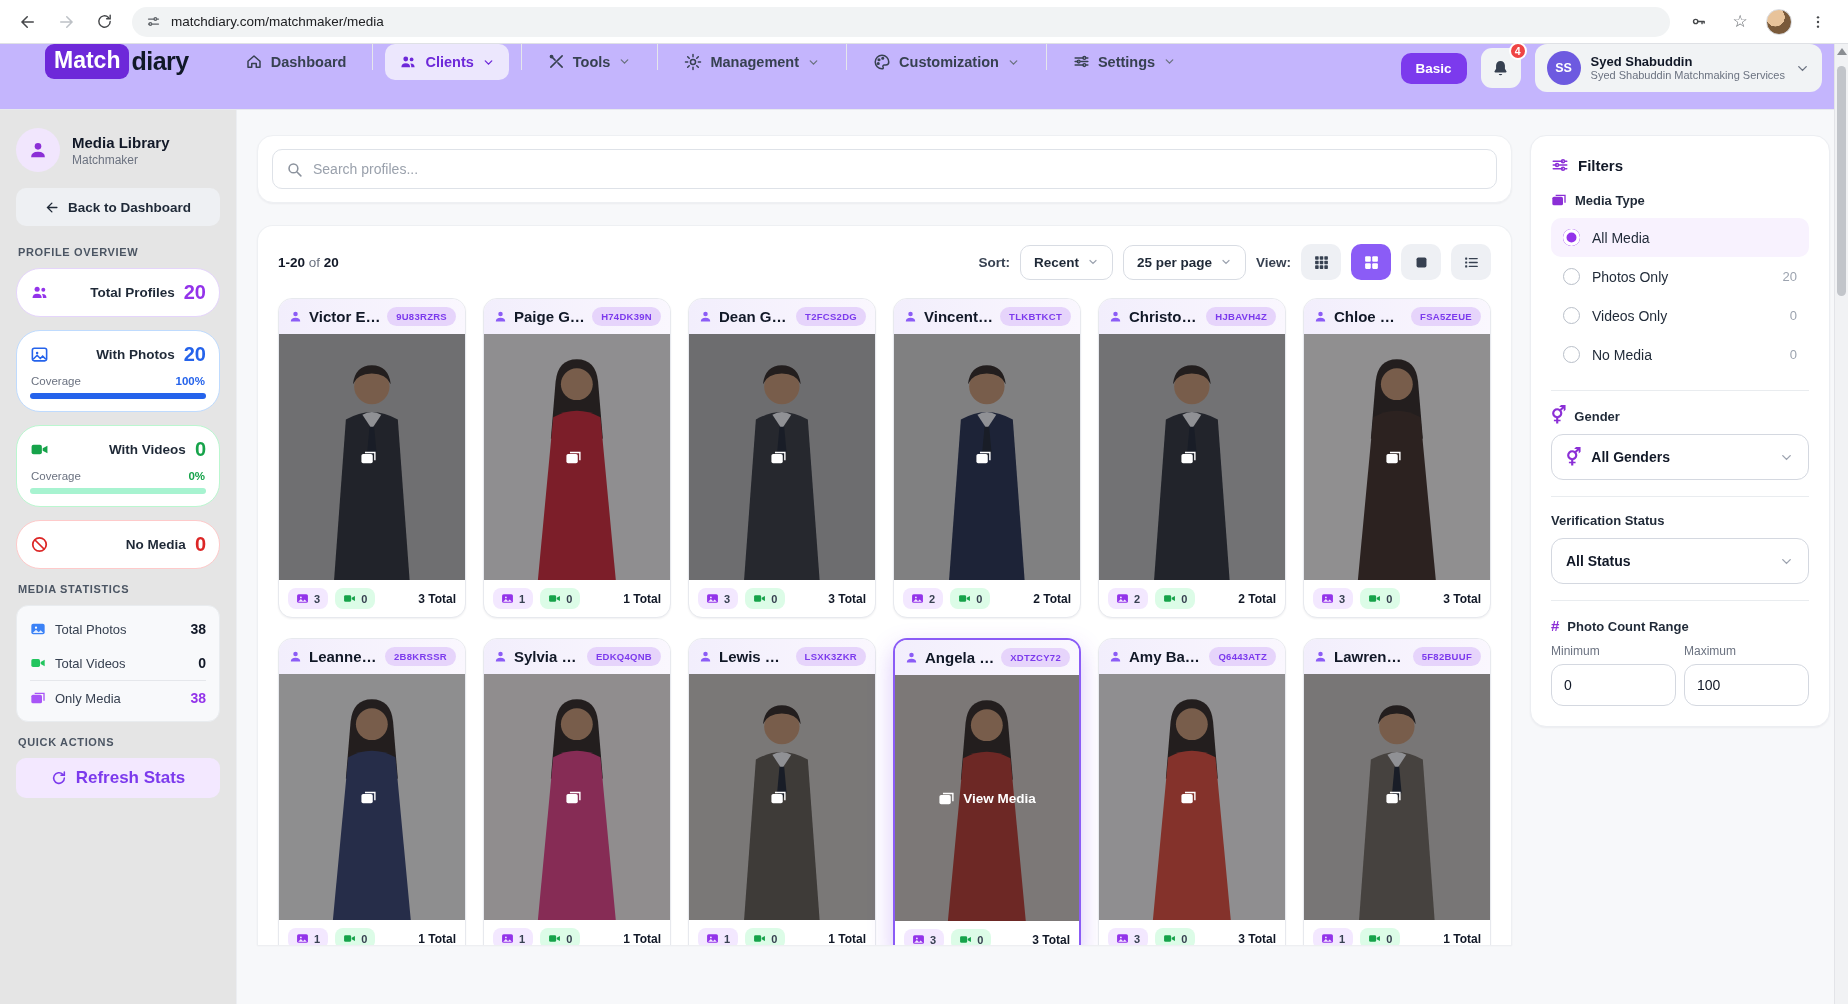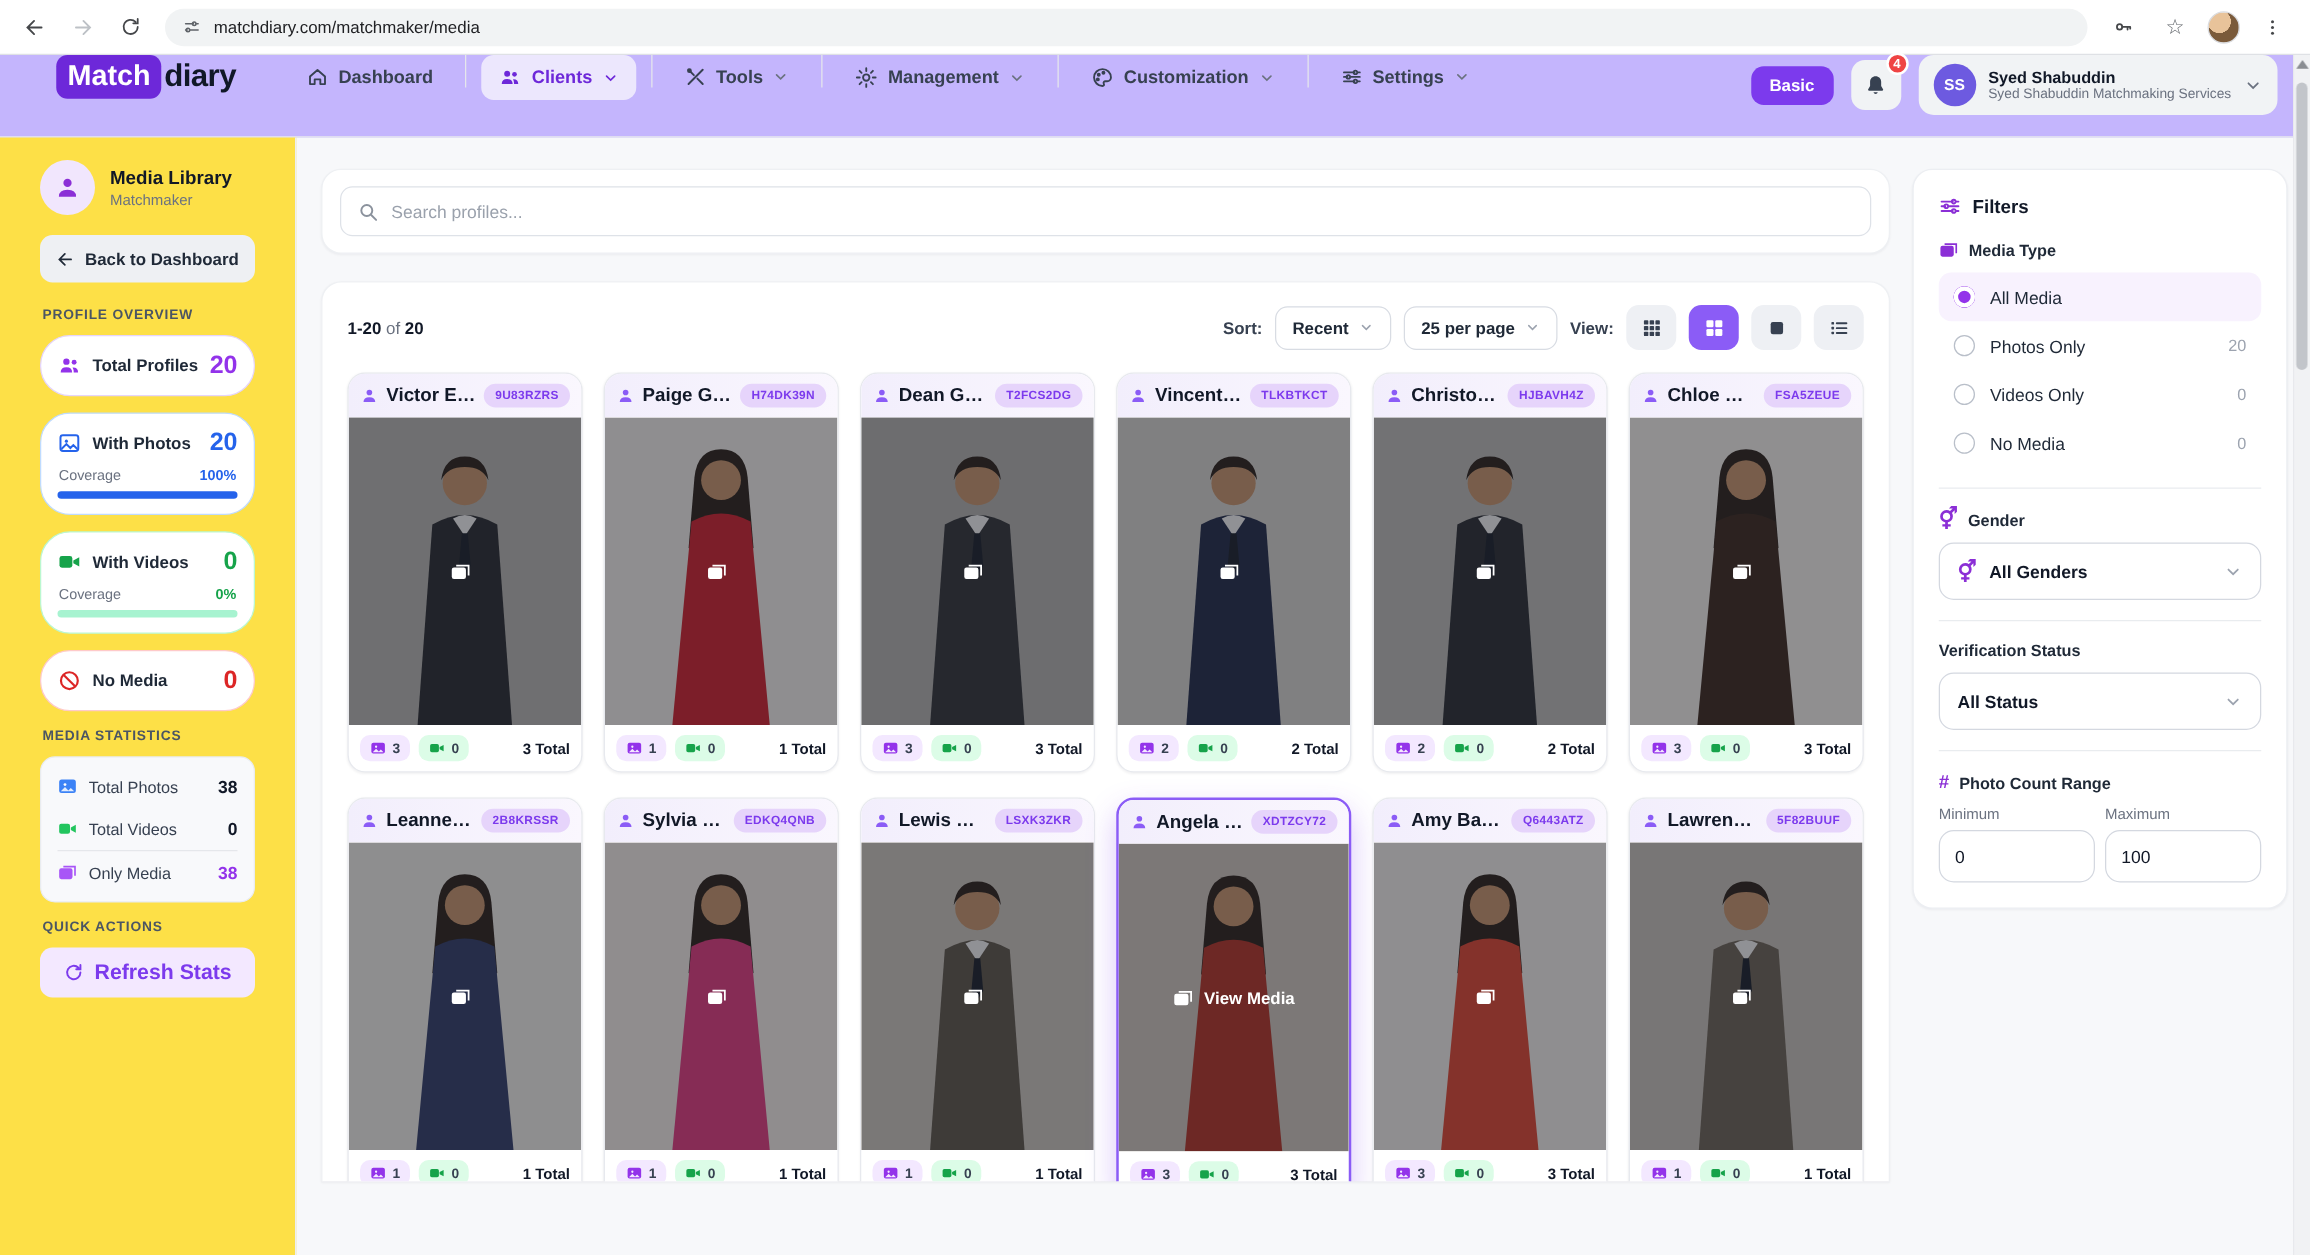--- a/index.html
+++ b/index.html
@@ -37,33 +37,33 @@
   .bell-badge { position:absolute; top:-6px; right:-6px; background:#ef4444; color:#fff; font-size:10.5px; font-weight:bold;
     width:18px; height:18px; border-radius:50%; display:flex; align-items:center; justify-content:center; border:2px solid #fff; }
   .user-chip { display:flex; align-items:center; gap:10px; background:#f1f3f5; border-radius:12px; padding:7px 12px; cursor:pointer; }
   .user-avatar { width:34px; height:34px; border-radius:50%; background:#6d5ae0; color:#fff; font-size:12.5px; font-weight:bold;
     display:flex; align-items:center; justify-content:center; }
   .user-name { font-size:13px; font-weight:bold; color:#111827; line-height:1.2; }
   .user-org { font-size:11px; color:#6b7280; line-height:1.2; }
 
   
   .content { display:flex; height:894px; }
-  .sidebar { width:237px; background:#fde047; border-right:1px solid #eceef2; padding:18px 32px; overflow:hidden; flex:none; }
+  .sidebar { width:237px; background:#e5e5e5; border-right:1px solid #eceef2; padding:18px 16px; overflow:hidden; flex:none; }
   .main-wrap { flex:1; padding:25px 18px 0 20px; overflow:hidden; }
   .filter-col { width:318px; flex:none; padding:25px 8px 0 0; }
 
   
   .sb-head { display:flex; align-items:center; gap:12px; margin-bottom:16px; }
   .sb-avatar { width:44px; height:44px; border-radius:50%; background:#f1e6fd; display:flex; align-items:center; justify-content:center; color:#8b2fd6; }
   .sb-title { font-size:15px; font-weight:bold; color:#111827; }
   .sb-sub { font-size:12px; color:#6b7280; margin-top:2px; }
   .back-btn { width:100%; height:38px; background:#eef0f3; border:none; border-radius:10px; font-family:inherit;
     font-size:13.5px; font-weight:bold; color:#1f2937; display:flex; align-items:center; justify-content:center; gap:8px; cursor:pointer; margin-bottom:20px; }
   .sb-label { font-size:11px; font-weight:bold; letter-spacing:0.06em; color:#4b5563; margin:14px 2px 10px; }
-  .stat-card { border:1px solid; border-radius:24px; padding:12px 13px; margin-bottom:13px; background:#fff; }
+  .stat-card { border:1px solid; border-radius:24px; padding:12px 13px; margin-bottom:13px; background:#fff;text-align:right; }
   .stat-row { display:flex; align-items:center; gap:9px; }
   .stat-lbl { font-size:13.5px; font-weight:bold; color:#1f2937; flex:1; }
   .stat-val { font-size:20px; font-weight:bold; }
   .cov-row { display:flex; justify-content:space-between; font-size:11.5px; margin:9px 1px 6px; color:#6b7280; }
   .cov-val { font-weight:bold; }
   .bar { height:6px; border-radius:3px; }
   .c-purple { border-color:#e5d5fb; } .c-purple .stat-val { color:#9333ea; }
   .c-blue { border-color:#bfdbfe; } .c-blue .stat-val { color:#2563eb; } .c-blue .cov-val { color:#2563eb; }
   .c-green { border-color:#bbf7d0; } .c-green .stat-val { color:#16a34a; } .c-green .cov-val { color:#16a34a; }
   .c-red { border-color:#fecaca; } .c-red .stat-val { color:#dc2626; }

